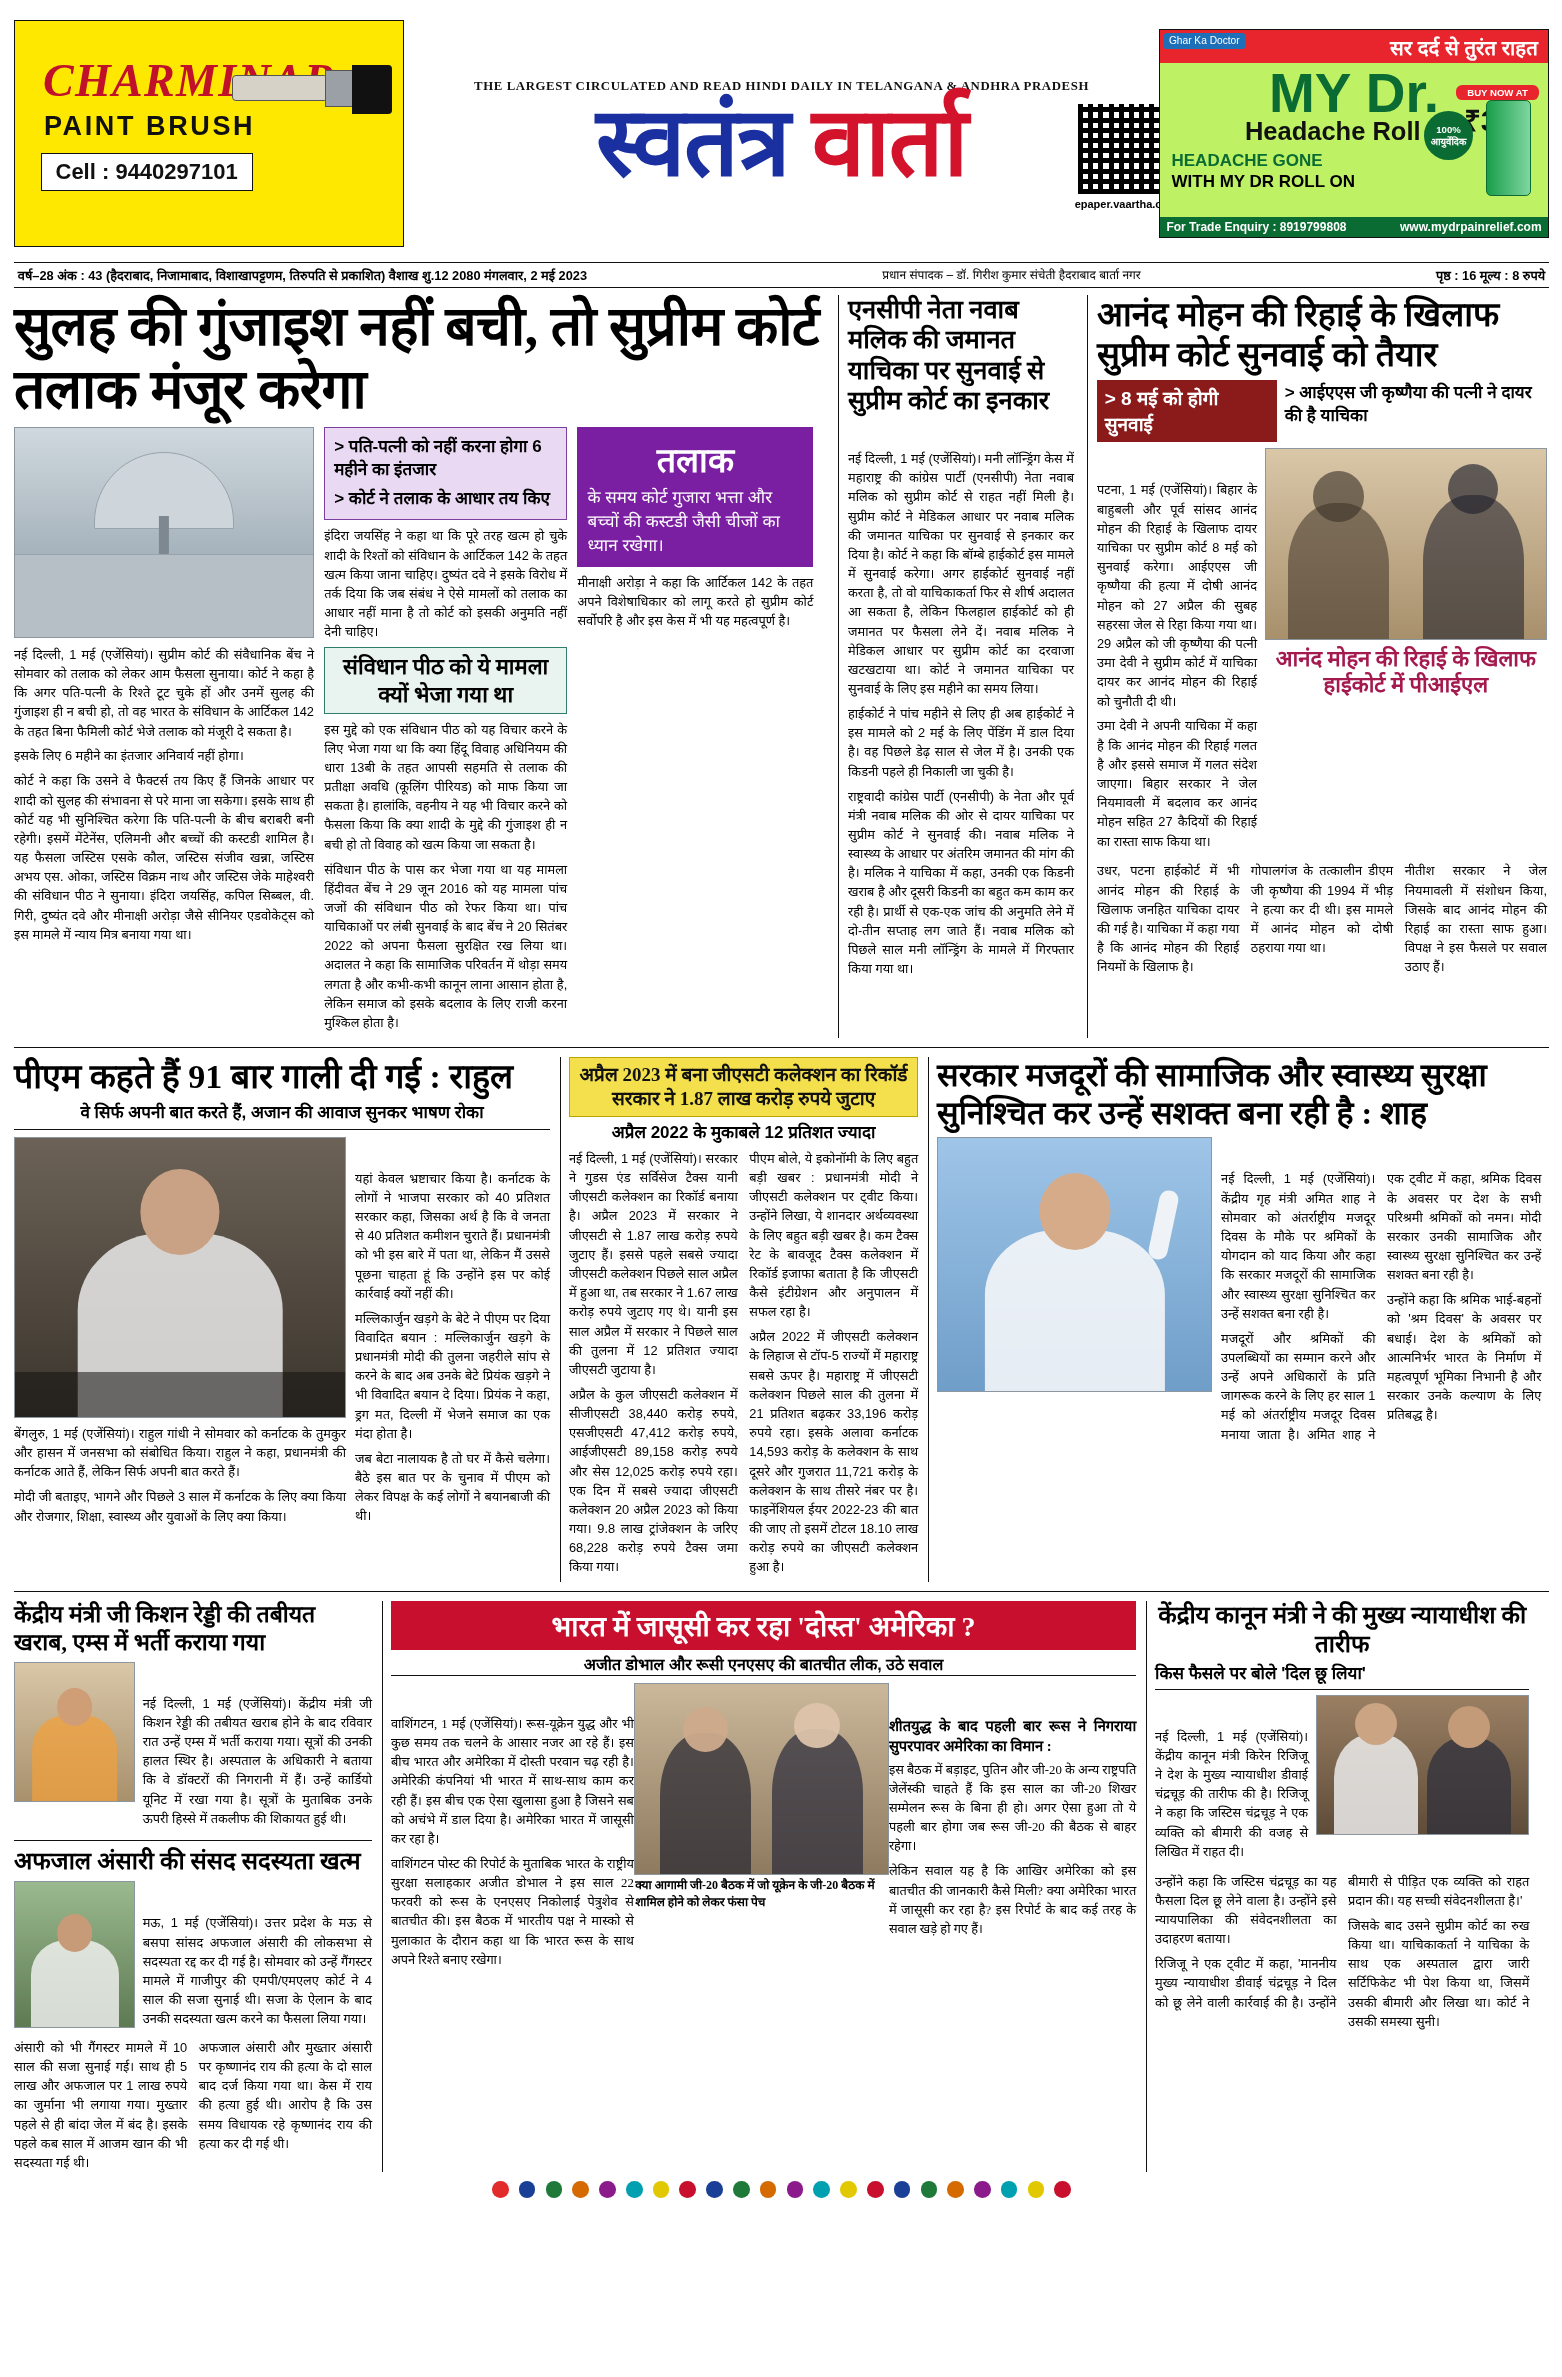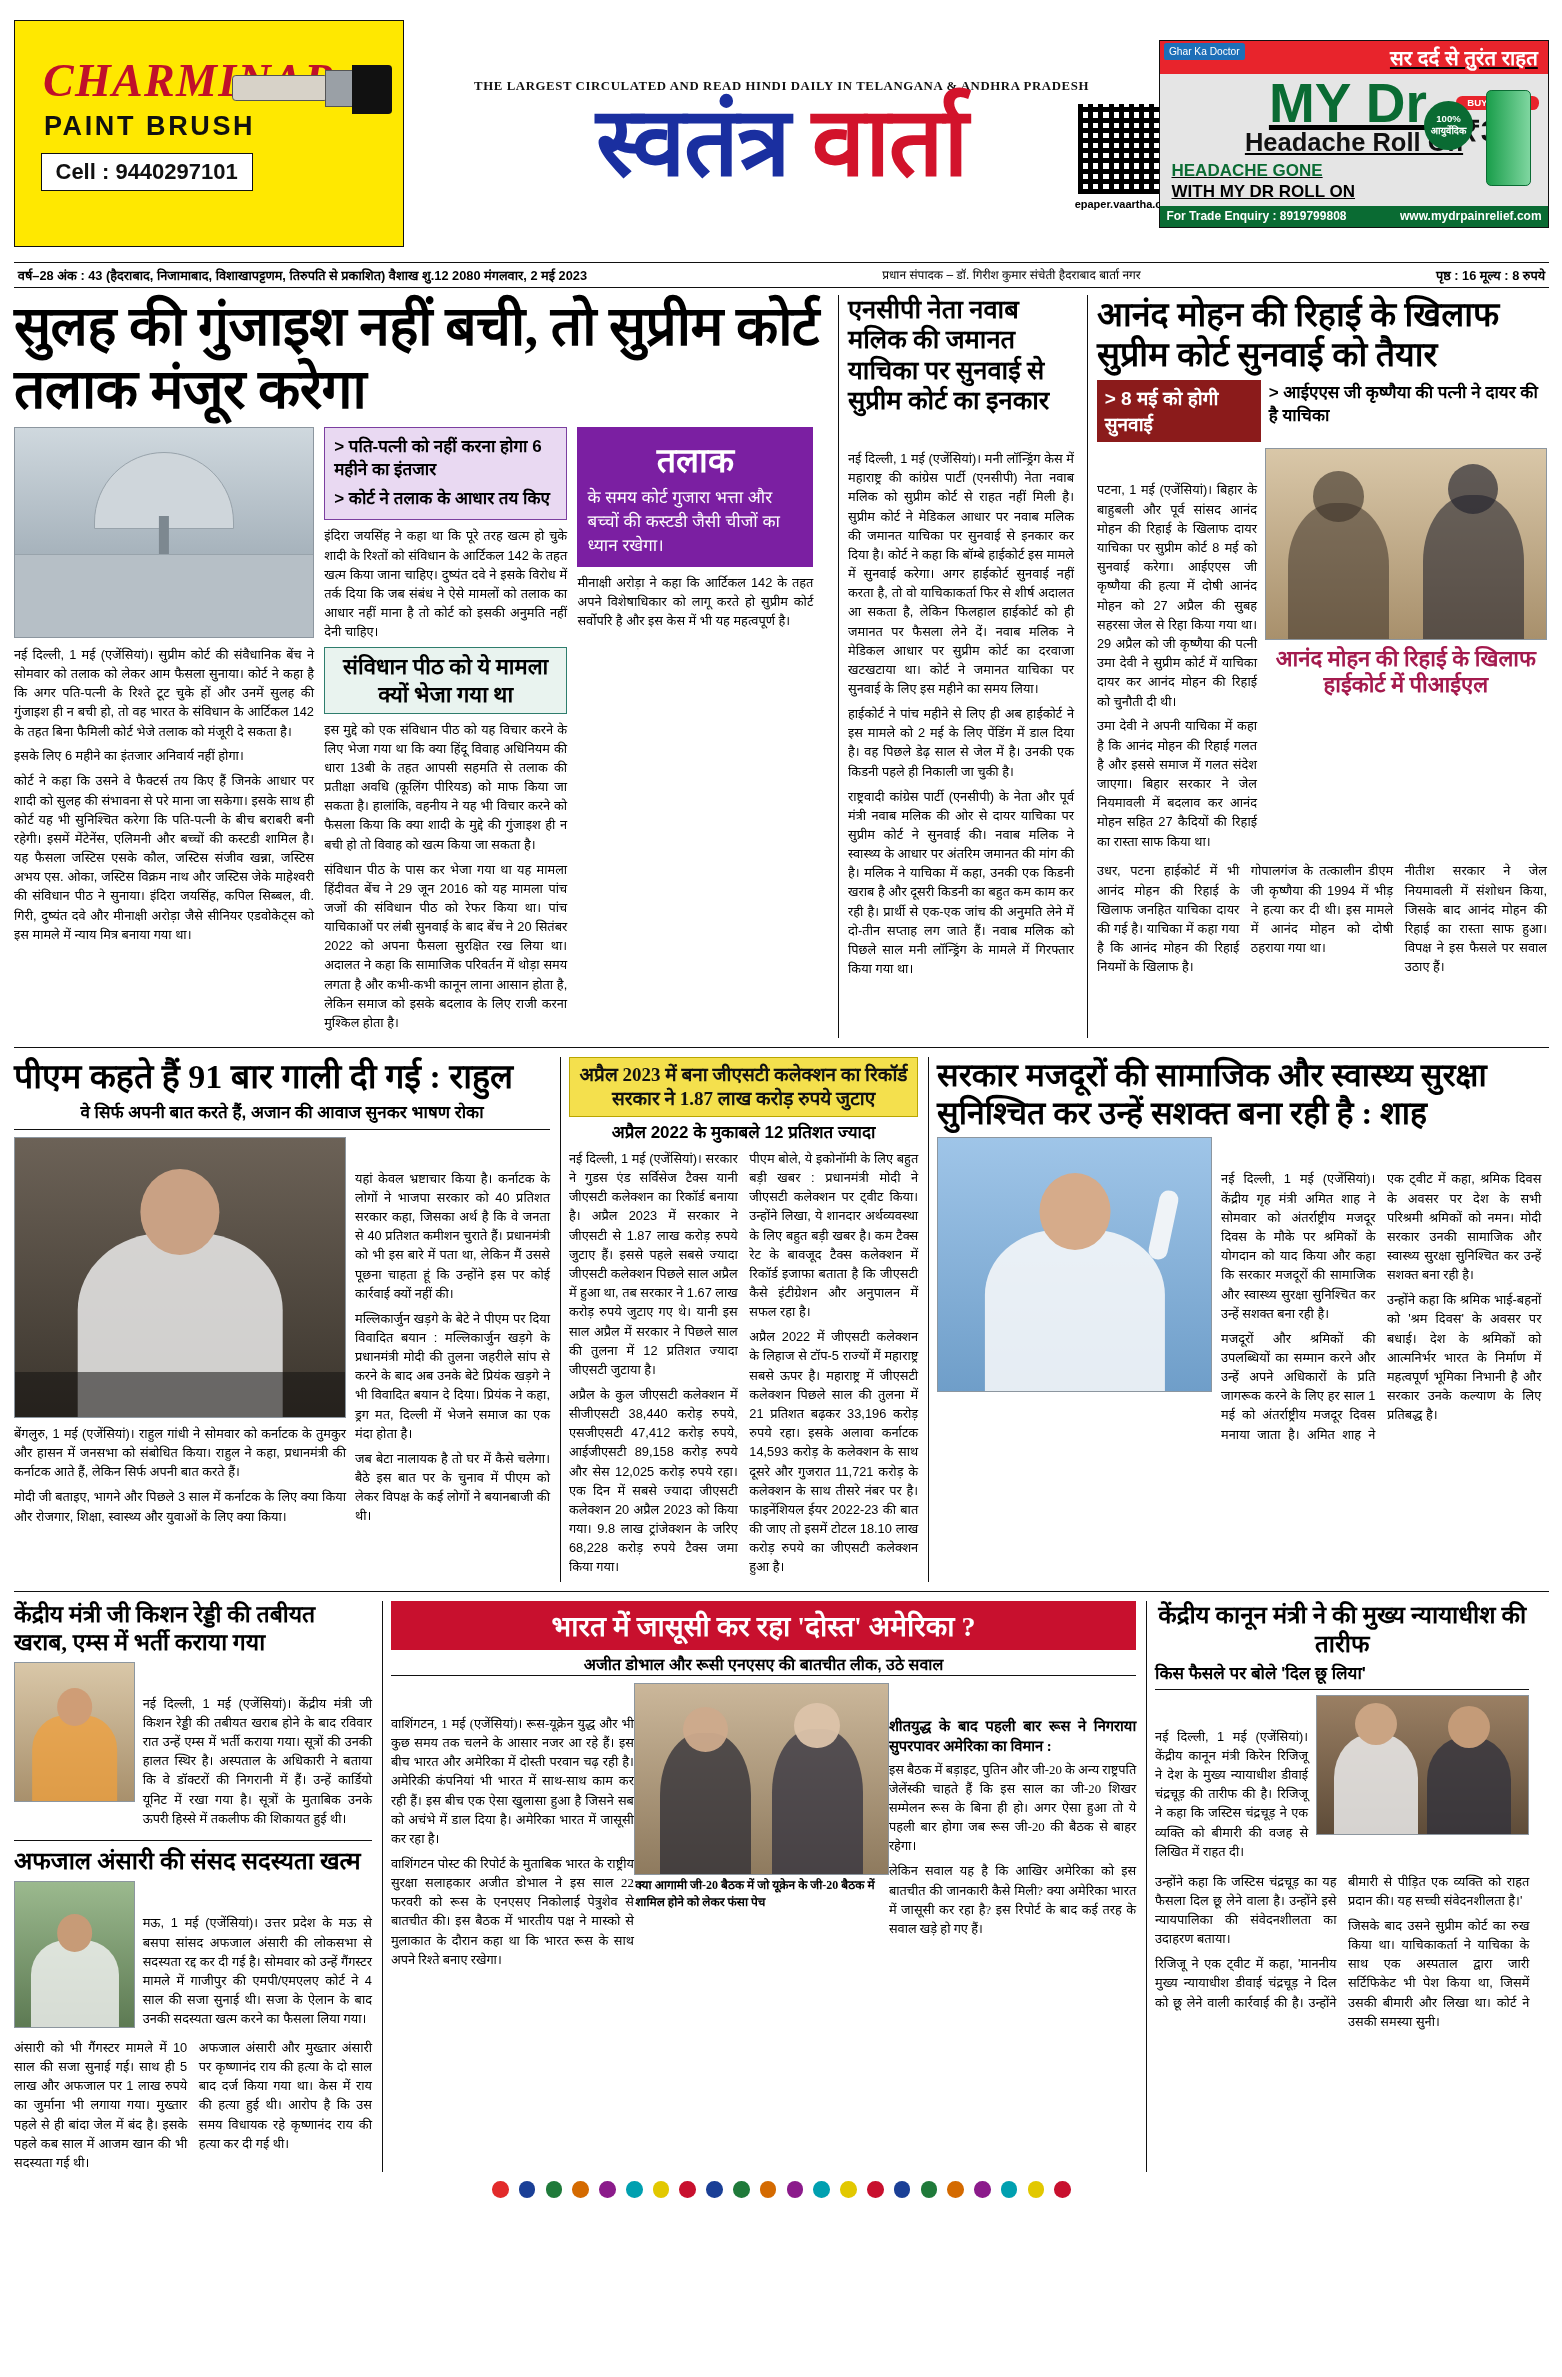--- a/index.html
+++ b/index.html
@@ -49,21 +49,21 @@
   }
   .masthead-title .red { color:#d2132b; }
   .qr { width:96px; height:96px; background:
       repeating-linear-gradient(0deg,#000 0 5.1px,#fff 5.1px 10.2px),
       repeating-linear-gradient(90deg,#000 0 5.1px,#fff 5.1px 10.2px);
       background-blend-mode:multiply; border:3.8px solid #fff; }
   .qr-wrap { position:absolute; right:-19px; top:22px; text-align:center; }
   .qr-cap { font-size:11px; font-weight:bold; margin-top:1.3px; }
 
   .ad-right {
-    width:390px; height:188px; border:1.9px solid #111; background:#e5e5e5; position:relative; overflow:hidden;text-decoration:underline;
+    width:390px; height:209px; border:1.9px solid #111; background:#bef264; position:relative; overflow:hidden;
   }
   .ad-right .top-strip { height:33px; background:#e8242c; color:#fff; font-weight:bold; font-size:20.4px; display:flex; align-items:center; justify-content:flex-end; padding-right:10.2px;}
   .ad-right .docbadge{ position:absolute; left:3.8px; top:2.6px; background:#1d6fb8; color:#fff; font-size:10.2px; padding:2.6px 5.1px; border-radius:2.6px; line-height:1.1; text-align:center;}
   .ad-right .mydr { font-size:55px; font-weight:bold; color:#0a6b33; text-align:center; margin-top:3.8px; line-height:0.95;}
   .ad-right .mydr small{ display:block; font-size:25.5px; color:#111;}
   .ad-right .price { position:absolute; right:9px; top:55px; width:83px; text-align:center;}
   .ad-right .price .buy{ background:#e8242c; color:#fff; font-size:9.6px; font-weight:bold; padding:1.9px 3.8px; border-radius:6.4px;}
   .ad-right .price .amt{ font-size:29px; font-weight:bold; color:#111;}
   .ad-right .gone { text-align:left; padding:6.4px 0 0 11.5px; font-size:17px; font-weight:bold; line-height:1.25;}
   .ad-right .gone b{ color:#0a6b33;}
@@ -240,21 +240,21 @@
       <div class="body">
         <p>नई दिल्ली, 1 मई (एजेंसियां)। मनी लॉन्ड्रिंग केस में महाराष्ट्र की कांग्रेस पार्टी (एनसीपी) नेता नवाब मलिक को सुप्रीम कोर्ट से राहत नहीं मिली है। सुप्रीम कोर्ट ने मेडिकल आधार पर नवाब मलिक की जमानत याचिका पर सुनवाई से इनकार कर दिया है। कोर्ट ने कहा कि बॉम्बे हाईकोर्ट इस मामले में सुनवाई करेगा। अगर हाईकोर्ट सुनवाई नहीं करता है, तो वो याचिकाकर्ता फिर से शीर्ष अदालत आ सकता है, लेकिन फिलहाल हाईकोर्ट को ही जमानत पर फैसला लेने दें। नवाब मलिक ने मेडिकल आधार पर सुप्रीम कोर्ट का दरवाजा खटखटाया था। कोर्ट ने जमानत याचिका पर सुनवाई के लिए इस महीने का समय लिया।</p>
         <p>हाईकोर्ट ने पांच महीने से लिए ही अब हाईकोर्ट ने इस मामले को 2 मई के लिए पेंडिंग में डाल दिया है। वह पिछले डेढ़ साल से जेल में है। उनकी एक किडनी पहले ही निकाली जा चुकी है।</p>
         <p>राष्ट्रवादी कांग्रेस पार्टी (एनसीपी) के नेता और पूर्व मंत्री नवाब मलिक की ओर से दायर याचिका पर सुप्रीम कोर्ट ने सुनवाई की। नवाब मलिक ने स्वास्थ्य के आधार पर अंतरिम जमानत की मांग की है। मलिक ने याचिका में कहा, उनकी एक किडनी खराब है और दूसरी किडनी का बहुत कम काम कर रही है। प्रार्थी से एक-एक जांच की अनुमति लेने में दो-तीन सप्ताह लग जाते हैं। नवाब मलिक को पिछले साल मनी लॉन्ड्रिंग के मामले में गिरफ्तार किया गया था।</p>
       </div>
     </div>
 
     <div class="col colC vrule" style="padding-left:9px;">
       <h2 class="head">आनंद मोहन की रिहाई के खिलाफ सुप्रीम कोर्ट सुनवाई को तैयार</h2>
       <div style="display:flex; gap:7.7px; align-items:flex-start;">
-        <div style="width:164px;">
+        <div style="width:180px;">
           <div class="maroonband">&gt; 8 मई को होगी सुनवाई</div>
         </div>
         <div style="flex:1;">
           <div class="subhead">&gt; आईएएस जी कृष्णैया की पत्नी ने दायर की है याचिका</div>
         </div>
       </div>
       <div style="display:flex; gap:7.7px; margin-top:6.4px; align-items:flex-start;">
         <div style="width:160px;" class="body">
           <p>पटना, 1 मई (एजेंसियां)। बिहार के बाहुबली और पूर्व सांसद आनंद मोहन की रिहाई के खिलाफ दायर याचिका पर सुप्रीम कोर्ट 8 मई को सुनवाई करेगा। आईएएस जी कृष्णैया की हत्या में दोषी आनंद मोहन को 27 अप्रैल की सुबह सहरसा जेल से रिहा किया गया था। 29 अप्रैल को जी कृष्णैया की पत्नी उमा देवी ने सुप्रीम कोर्ट में याचिका दायर कर आनंद मोहन की रिहाई को चुनौती दी थी।</p>
           <p>उमा देवी ने अपनी याचिका में कहा है कि आनंद मोहन की रिहाई गलत है और इससे समाज में गलत संदेश जाएगा। बिहार सरकार ने जेल नियमावली में बदलाव कर आनंद मोहन सहित 27 कैदियों की रिहाई का रास्ता साफ किया था।</p>

